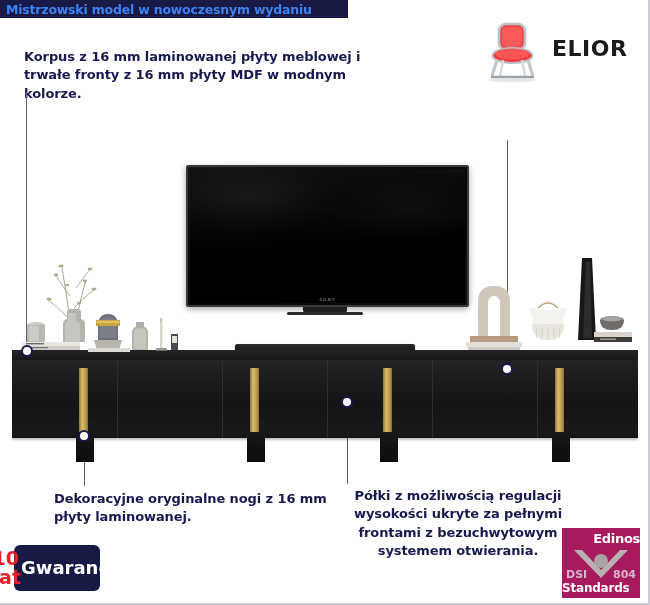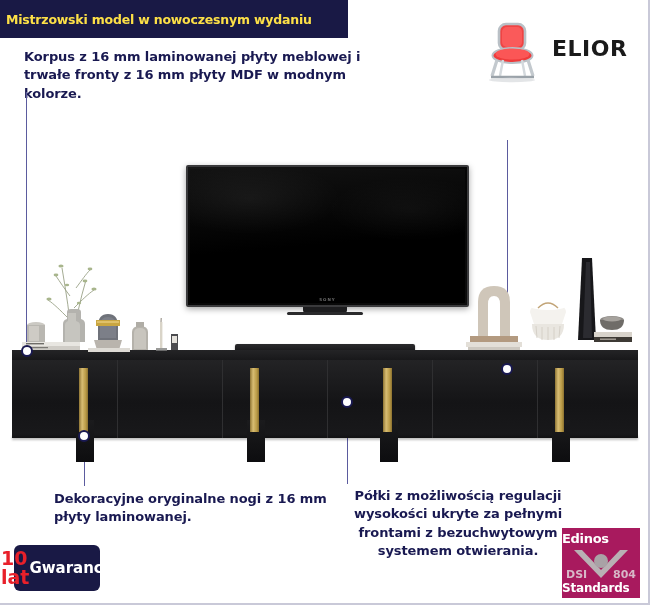--- a/index.html
+++ b/index.html
@@ -6,22 +6,22 @@
   body{
     width:650px;height:605px;
     background:#ffffff;
     font-family:"DejaVu Sans","Liberation Sans",sans-serif;
     position:relative;overflow:hidden;
   }
   .stage{position:absolute;inset:0;}
 
   
   .title-banner{
-    position:absolute;left:0;top:0;width:348px;height:38px;
-    background:#191945;color:#fde047;
+    position:absolute;left:0;top:0;width:348px;height:18px;
+    background:#191945;color:#3b82f6;
     font-size:12.5px;font-weight:bold;
     display:flex;align-items:center;padding-left:6px;
     box-sizing:border-box;letter-spacing:-0.2px;
     white-space:nowrap;
   }
 
   
   .brand{position:absolute;left:478px;top:22px;width:168px;height:62px;}
   .chair{position:absolute;left:4px;top:0px;width:62px;height:62px;}
   .brand-name{
@@ -111,28 +111,28 @@
   
   .decor{position:absolute;}
 
   
   .warranty{
     position:absolute;left:14px;top:545px;width:86px;height:46px;
     background:#191945;border-radius:6px;
     display:flex;flex-direction:row;align-items:center;justify-content:center;
   }
   .warranty-top{color:#e8202a;font-size:19px;font-weight:bold;line-height:1;}
-  .warranty-bot{color:#ffffff;font-size:15px;font-weight:bold;line-height:1.2;}
+  .warranty-bot{color:#ffffff;font-size:18px;font-weight:bold;line-height:1.2;}
 
   .edinos{
     position:absolute;left:562px;top:528px;width:78px;height:70px;
     background:#a81a5e;
   }
   .ed-name{
-    position:absolute;left:0;right:0;top:3px;text-align:left;
+    position:absolute;left:0;right:0;top:3px;text-align:right;
     color:#ffffff;font-size:13px;font-weight:bold;letter-spacing:-0.3px;
   }
   .ed-v{position:absolute;left:10px;top:20px;width:58px;height:32px;}
   .ed-dsi{position:absolute;left:4px;top:40px;color:#d7b7c7;font-size:11px;font-weight:bold;}
   .ed-804{position:absolute;right:4px;top:40px;color:#d7b7c7;font-size:11px;font-weight:bold;}
   .ed-std{
     position:absolute;left:0;right:0;bottom:3px;text-align:left;
     color:#ffffff;font-size:12px;font-weight:bold;letter-spacing:-0.2px;
   }
   .frame-line{position:absolute;background:#c9c9d8;}

